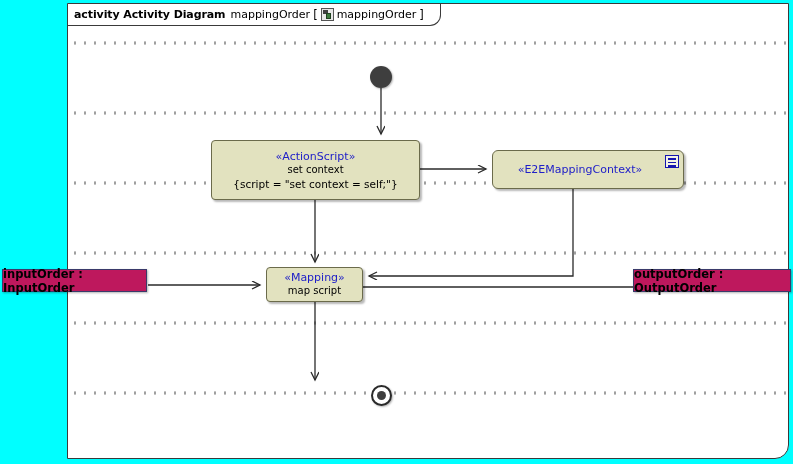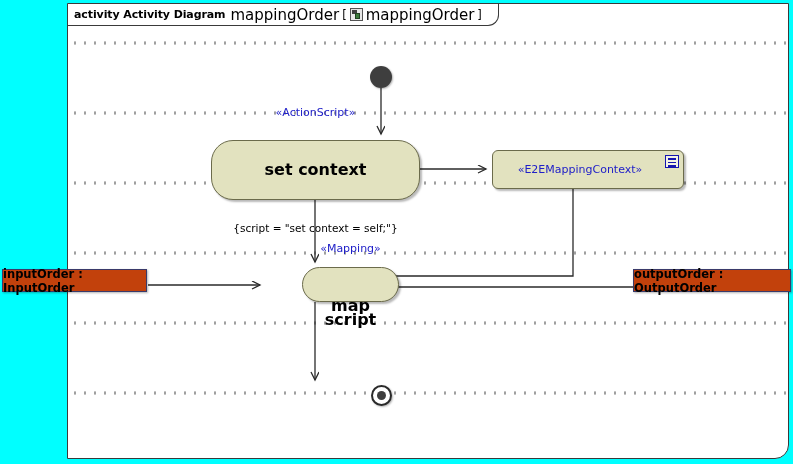--- a/index.html
+++ b/index.html
@@ -67,21 +67,21 @@
     box-sizing: border-box;
     z-index: 6;
   }
   .frame-kw {
     font-size: 11px;
     font-weight: bold;
     color: #000;
     letter-spacing: -0.1px;
   }
   .frame-name {
-    font-size: 15px;
+    font-size: 11px;
     color: #000;
     margin-left: 5px;
   }
   .frame-bracket {
     font-size: 11.5px;
     color: #000;
     margin-left: 3px;
   }
   #activity-badge-icon {
     display: inline-block;
@@ -114,33 +114,32 @@
   
   .uml-node {
     position: absolute;
     background: #E2E2BF;
     border: 1px solid #6B6B4B;
     box-sizing: border-box;
     z-index: 4;
     box-shadow: 2px 2px 2px rgba(0,0,0,0.28);
   }
   .rounded-action {
-    border-radius: 22px;
-    gap: 44px;
+    border-radius: 4px;
   }
   .stereotype {
     color: #2020C8;
     font-size: 11px;
     text-align: center;
     line-height: 13px;
   }
   .node-name {
     color: #000;
-    font-size: 16px;
-    font-weight: bold;
+    font-size: 10px;
+    font-weight: normal;
     text-align: center;
     line-height: 14px;
   }
   .node-script {
     color: #000;
     font-size: 10.5px;
     text-align: center;
     line-height: 14px;
   }
 
@@ -159,21 +158,20 @@
   
   #node-map-order {
     left: 198px;
     top: 263px;
     width: 97px;
     height: 35px;
     display: flex;
     flex-direction: column;
     justify-content: center;
     align-items: center;
-    margin-left: 36px;
   }
 
   
   #node-context-object {
     left: 424px;
     top: 146px;
     width: 192px;
     height: 39px;
     display: flex;
     flex-direction: column;
@@ -195,21 +193,21 @@
   #note-list-icon i {
     display: block;
     height: 1.6px;
     background: #1515B0;
     margin: 2px 2px 0 2px;
   }
 
   
   .pin {
     position: absolute;
-    background: #c2410c;
+    background: #be185d;
     border: 1px solid #3A3A6A;
     box-sizing: border-box;
     color: #000;
     font-size: 11.5px;
     font-weight: bold;
     display: flex;
     align-items: center;
     justify-content: center;
     z-index: 7;
     box-shadow: 1px 1px 2px rgba(0,0,0,0.3);

